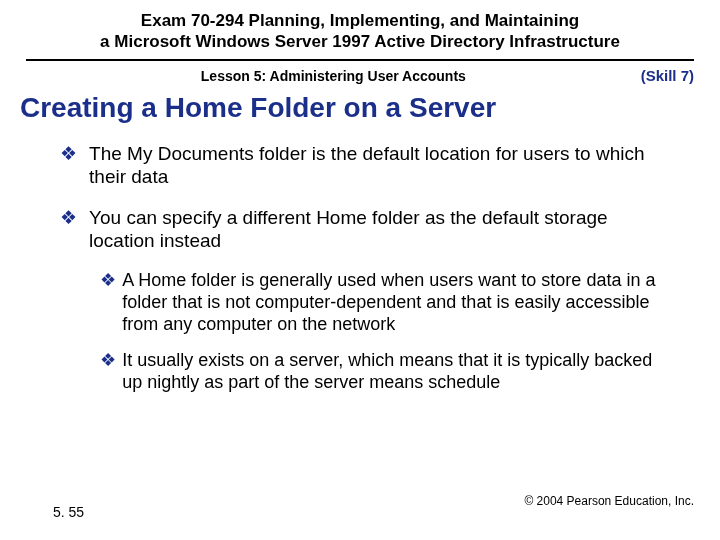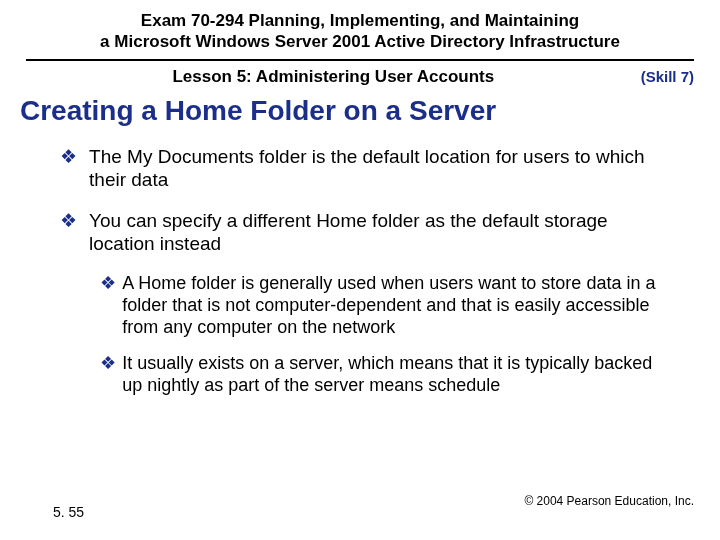--- a/index.html
+++ b/index.html
@@ -26,21 +26,21 @@
     margin: 2px 26px 0;
   }
   .subhead {
     display: flex;
     align-items: baseline;
     padding: 6px 26px 0;
   }
   .lesson {
     flex: 1;
     text-align: center;
-    font-size: 17px;
+    font-size: 14px;
     font-weight: bold;
     color: #000;
   }
   .skill {
     font-size: 15px;
     font-weight: bold;
     color: #1b2f8a;
     white-space: nowrap;
     text-align: center;
   }
@@ -96,21 +96,21 @@
     font-size: 12px;
     color: #000;
   }
 </style>
 </head>
 <body>
 
 <div class="header">
   <div class="exam-title">
     <span>Exam 70-294 Planning, Implementing, and Maintaining</span><br>
-    <span>a Microsoft Windows Server 2001 Active Directory Infrastructure</span>
+    <span>a Microsoft Windows Server 1997 Active Directory Infrastructure</span>
   </div>
 </div>
 <div class="divider"></div>
 
 <div class="subhead">
   <div class="lesson">Lesson 5: Administering User Accounts</div>
   <div class="skill">(Skill 7)</div>
 </div>
 
 <div class="slide-title">Creating a Home Folder on a Server</div>

